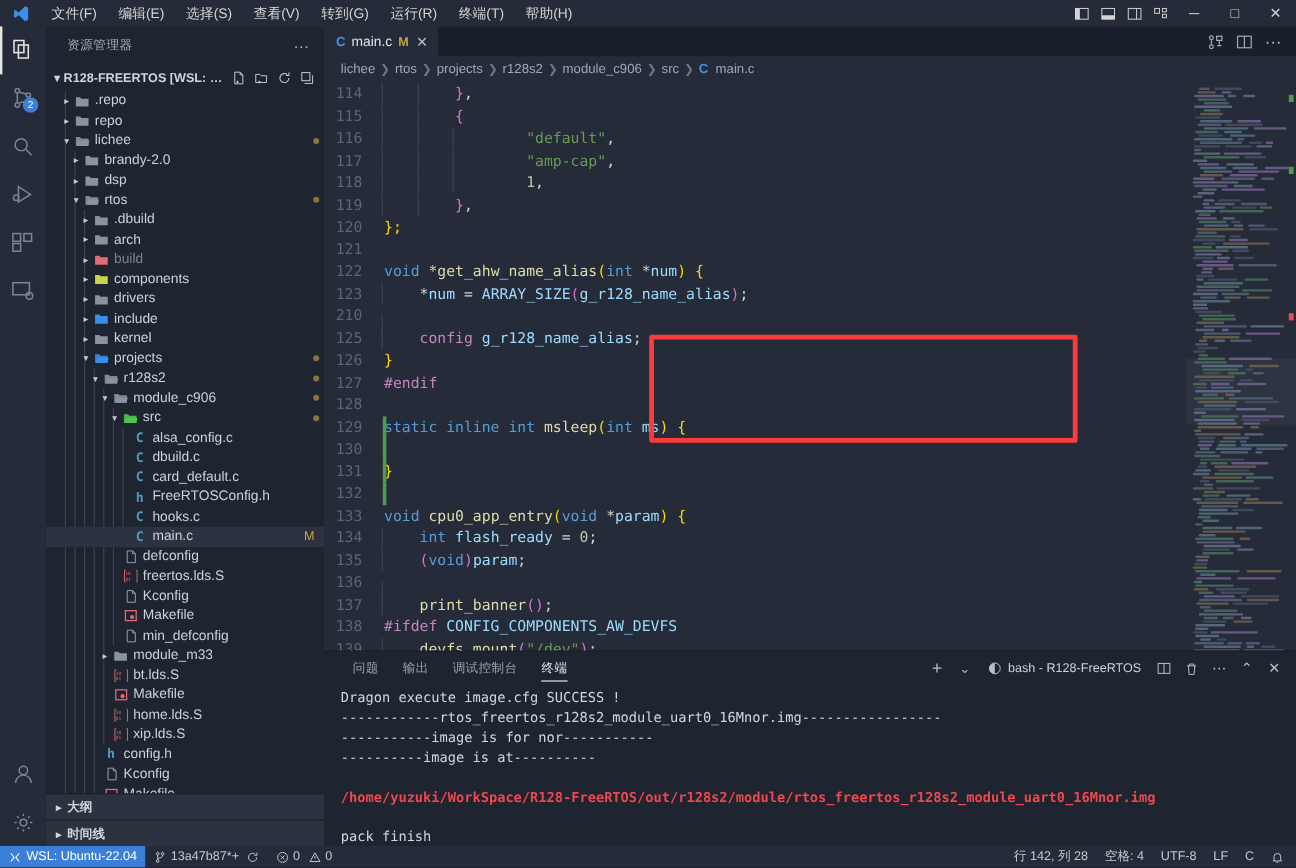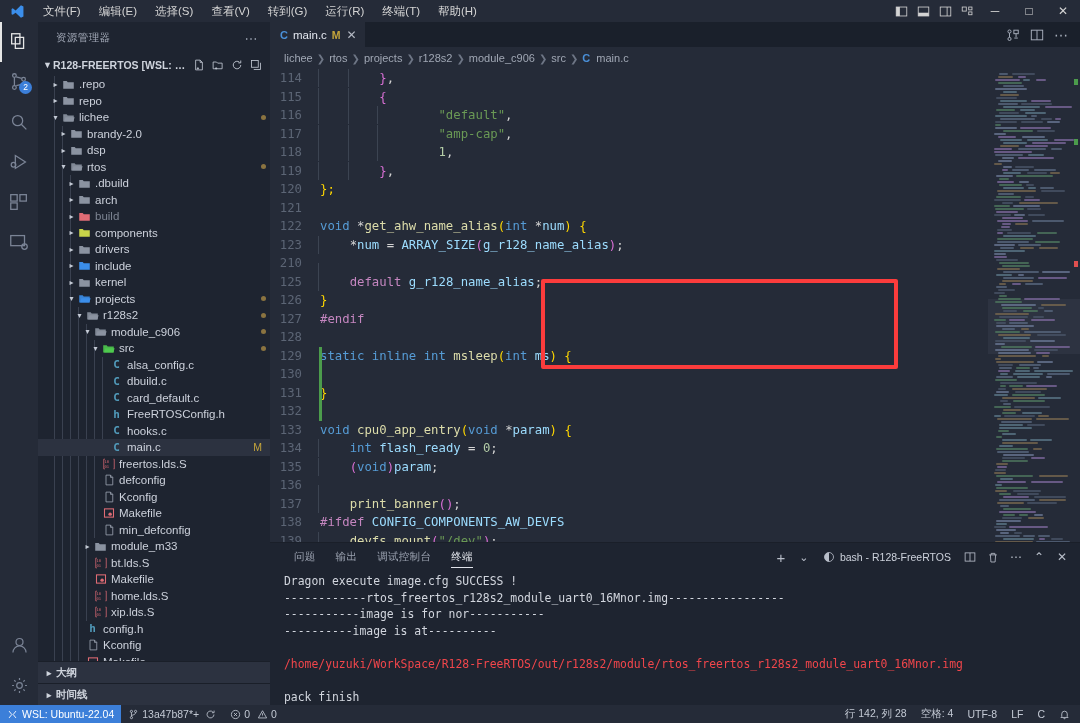--- a/index.html
+++ b/index.html
@@ -167,21 +167,21 @@
   .panel-actions { margin-left: auto; display: flex; align-items: center; gap: 3px; padding-right: 8px; color: #b8bec9; }
   .pa { width: 20px; height: 22px; display: flex; align-items: center; justify-content: center; font-size: 12px; }
   .term-sel { display: flex; align-items: center; gap: 5px; font-size: 10.5px; color: #cdd2dc; padding: 0 6px; }
 
   .terminal {
     flex: 1; overflow: hidden; padding: 2px 0 0 14px;
     font-family: "DejaVu Sans Mono", monospace; font-size: 11.4px; line-height: 16.5px;
     color: #d2d6de; white-space: pre; position: relative;
   }
   .tline { height: 16.5px; white-space: pre; }
-  .t-red { color: #f1464b; font-weight: normal; }
+  .t-red { color: #f1464b; font-weight: bold; }
 
   
   .statusbar {
     height: 18px; flex: 0 0 18px; background: #252b38; display: flex; align-items: center;
     font-size: 10.5px; color: #c3c9d4;
   }
   .sb-remote {
     background: #3c7fd9; color: #fff; height: 18px; display: flex; align-items: center;
     padding: 0 7px; gap: 4px; font-size: 10.5px;
   }
@@ -574,38 +574,38 @@
             <span class="ficon">
               <span style="color:#519aba;font-weight:bold;font-size:11px;font-family:'DejaVu Sans Mono',monospace;">C</span>
             </span>
             <span class="rname">main.c</span>
             <span class="modflag">M</span>
           </div>
           <div class="row">
             <span class="indent" style="width: 52px;"></span>
             <span class="twisty"></span>
             <span class="ficon">
+              <svg width="12" height="12" viewBox="0 0 16 16" fill="none" stroke="#9aa1af" stroke-width="1.1">
+                <path d="M4 1.5h6l3 3v10H4z"></path>
+                <path d="M10 1.5v3h3"></path>
+              </svg>
+            </span>
+            <span class="rname">defconfig</span>
+          </div>
+          <div class="row">
+            <span class="indent" style="width: 52px;"></span>
+            <span class="twisty"></span>
+            <span class="ficon">
               <svg width="12" height="12" viewBox="0 0 16 16">
                 <text x="2" y="7" font-size="5" fill="#e06c75" font-family="monospace">10</text>
                 <text x="2" y="13" font-size="5" fill="#e06c75" font-family="monospace">01</text>
                 <path d="M1 1.5h1.5M1 1.5v13M1 14.5h1.5M14 1.5h1M15 1.5v13M14 14.5h1" stroke="#e06c75" stroke-width="1" fill="none"></path>
               </svg>
             </span>
             <span class="rname">freertos.lds.S</span>
-          </div>
-          <div class="row">
-            <span class="indent" style="width: 52px;"></span>
-            <span class="twisty"></span>
-            <span class="ficon">
-              <svg width="12" height="12" viewBox="0 0 16 16" fill="none" stroke="#9aa1af" stroke-width="1.1">
-                <path d="M4 1.5h6l3 3v10H4z"></path>
-                <path d="M10 1.5v3h3"></path>
-              </svg>
-            </span>
-            <span class="rname">defconfig</span>
           </div>
           <div class="row">
             <span class="indent" style="width: 52px;"></span>
             <span class="twisty"></span>
             <span class="ficon">
               <svg width="12" height="12" viewBox="0 0 16 16" fill="none" stroke="#9aa1af" stroke-width="1.1">
                 <path d="M4 1.5h6l3 3v10H4z"></path>
                 <path d="M10 1.5v3h3"></path>
               </svg>
             </span>
@@ -786,21 +786,21 @@
             <div class="cline"><span class="lnum">115</span><span class="ctext"><span class="indentguide" style="left: 0px; top: 0px;"></span><span class="indentguide" style="left: 29.6px; top: 0px;"></span><span class="pln">        </span><span class="br2">{</span></span></div>
             <div class="cline"><span class="lnum">116</span><span class="ctext"><span class="indentguide" style="left: 0px; top: 0px;"></span><span class="indentguide" style="left: 29.6px; top: 0px;"></span><span class="indentguide" style="left: 59.2px; top: 0px;"></span><span class="pln">                </span><span class="str">"default"</span><span class="pln">,</span></span></div>
             <div class="cline"><span class="lnum">117</span><span class="ctext"><span class="indentguide" style="left: 0px; top: 0px;"></span><span class="indentguide" style="left: 29.6px; top: 0px;"></span><span class="indentguide" style="left: 59.2px; top: 0px;"></span><span class="pln">                </span><span class="str">"amp-cap"</span><span class="pln">,</span></span></div>
             <div class="cline"><span class="lnum">118</span><span class="ctext"><span class="indentguide" style="left: 0px; top: 0px;"></span><span class="indentguide" style="left: 29.6px; top: 0px;"></span><span class="indentguide" style="left: 59.2px; top: 0px;"></span><span class="pln">                </span><span class="num">1</span><span class="pln">,</span></span></div>
             <div class="cline"><span class="lnum">119</span><span class="ctext"><span class="indentguide" style="left: 0px; top: 0px;"></span><span class="indentguide" style="left: 29.6px; top: 0px;"></span><span class="pln">        </span><span class="br2">}</span><span class="pln">,</span></span></div>
             <div class="cline"><span class="lnum">120</span><span class="ctext"><span class="br1">};</span></span></div>
             <div class="cline"><span class="lnum">121</span><span class="ctext"></span></div>
             <div class="cline"><span class="lnum">122</span><span class="ctext"><span class="kw2">void </span><span class="op">*</span><span class="fn">get_ahw_name_alias</span><span class="br1">(</span><span class="kw2">int </span><span class="op">*</span><span class="var">num</span><span class="br1">)</span><span class="pln"> </span><span class="br1">{</span></span></div>
             <div class="cline"><span class="lnum">123</span><span class="ctext"><span class="indentguide" style="left: 0px; top: 0px;"></span><span class="pln">    </span><span class="op">*</span><span class="var">num</span><span class="op"> = </span><span class="var">ARRAY_SIZE</span><span class="br2">(</span><span class="var">g_r128_name_alias</span><span class="br2">)</span><span class="pln">;</span></span></div>
             <div class="cline"><span class="lnum">210</span><span class="ctext"><span class="indentguide" style="left: 0px; top: 0px;"></span></span></div>
-            <div class="cline"><span class="lnum">125</span><span class="ctext"><span class="indentguide" style="left: 0px; top: 0px;"></span><span class="pln">    </span><span class="kw">default </span><span class="var">g_r128_name_alias</span><span class="pln">;</span></span></div>
+            <div class="cline"><span class="lnum">125</span><span class="ctext"><span class="indentguide" style="left: 0px; top: 0px;"></span><span class="pln">    </span><span class="kw">config </span><span class="var">g_r128_name_alias</span><span class="pln">;</span></span></div>
             <div class="cline"><span class="lnum">126</span><span class="ctext"><span class="br1">}</span></span></div>
             <div class="cline"><span class="lnum">127</span><span class="ctext"><span class="pp">#endif</span></span></div>
             <div class="cline"><span class="lnum">128</span><span class="ctext"></span></div>
             <div class="cline"><span class="lnum">129</span><span class="ctext"><span class="kw2">static inline </span><span class="kw2">int </span><span class="fn">msleep</span><span class="br1">(</span><span class="kw2">int </span><span class="var">ms</span><span class="br1">)</span><span class="pln"> </span><span class="br1">{</span></span></div>
             <div class="gitbar" style="top: 277.5px; height: 18.5px;"></div>
             <div class="cline"><span class="lnum">130</span></div>
             <div class="gitbar" style="top: 296px; height: 18.5px;"></div>
             <div class="cline"><span class="lnum">131</span><span class="ctext"><span class="br1">}</span></span></div>
             <div class="gitbar" style="top: 314.5px; height: 18.5px;"></div>
             <div class="cline"><span class="lnum">132</span><span class="ctext"></span></div>

